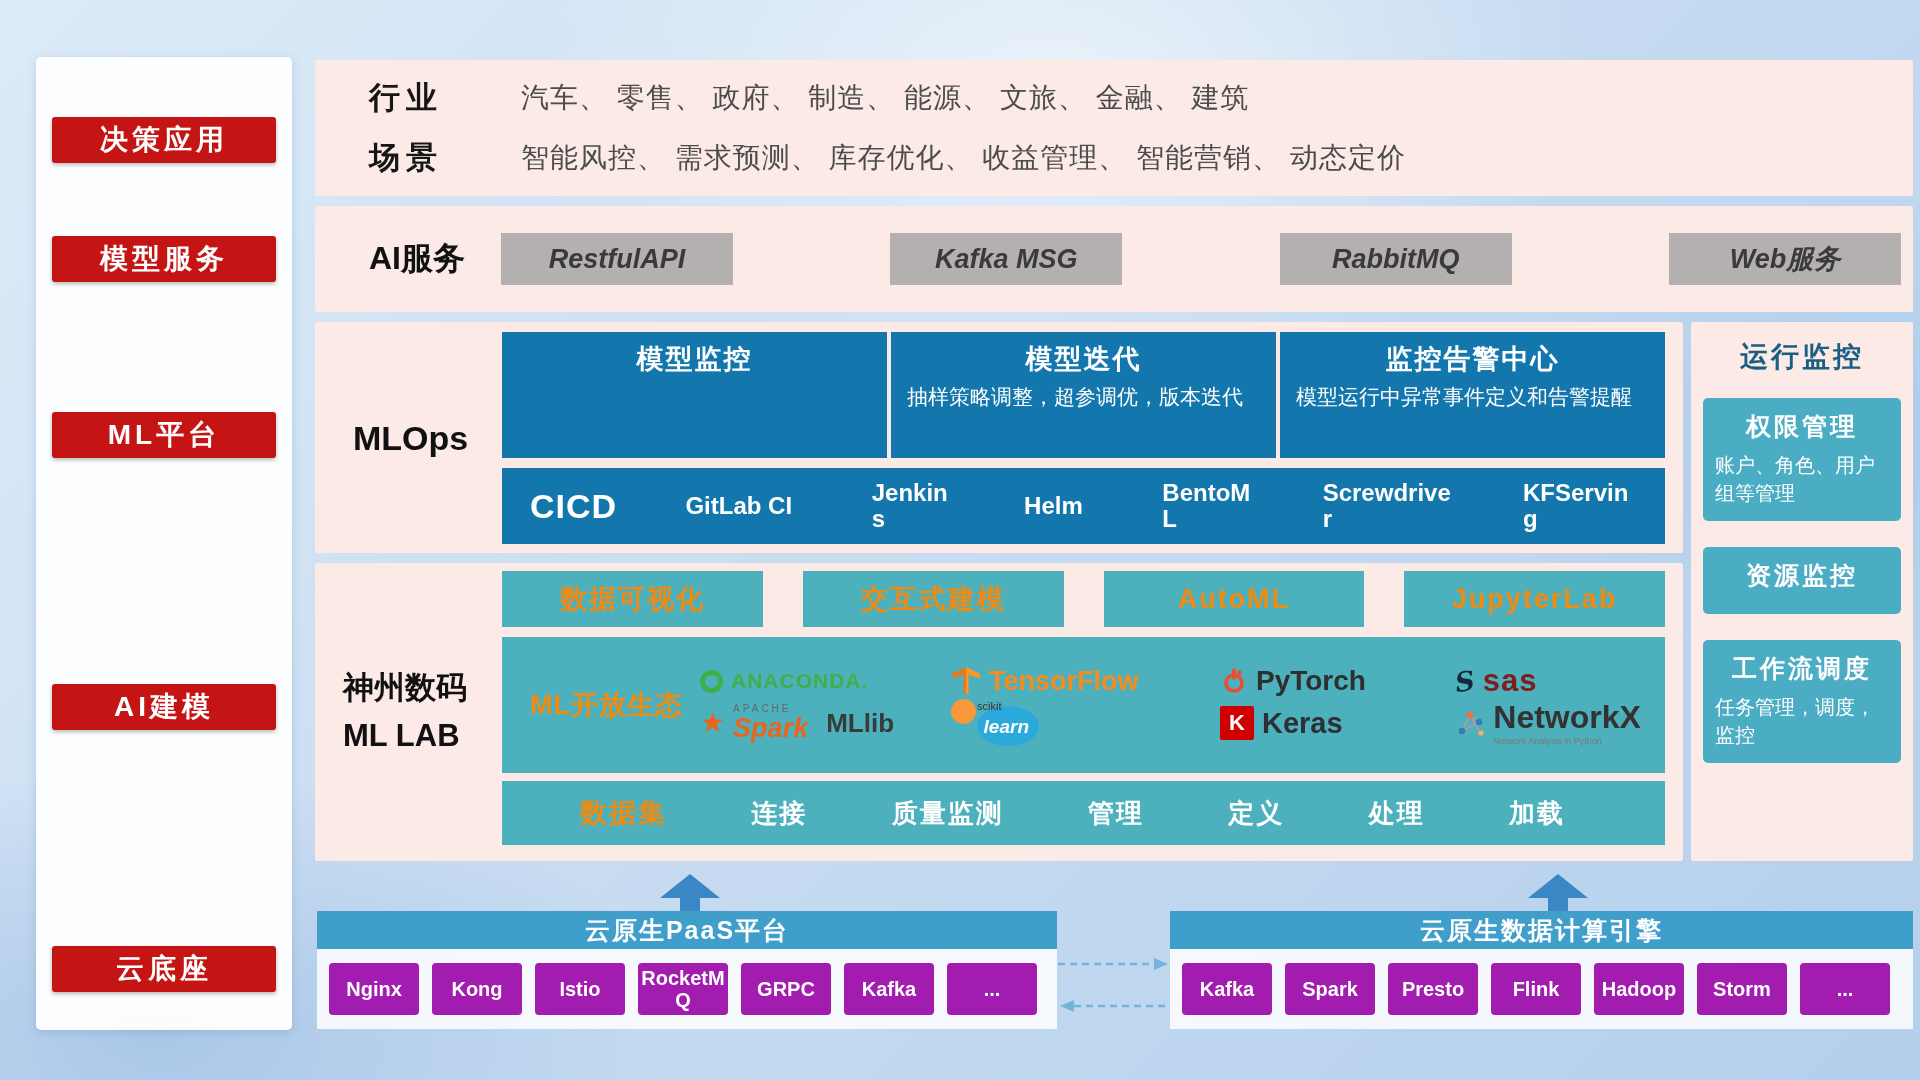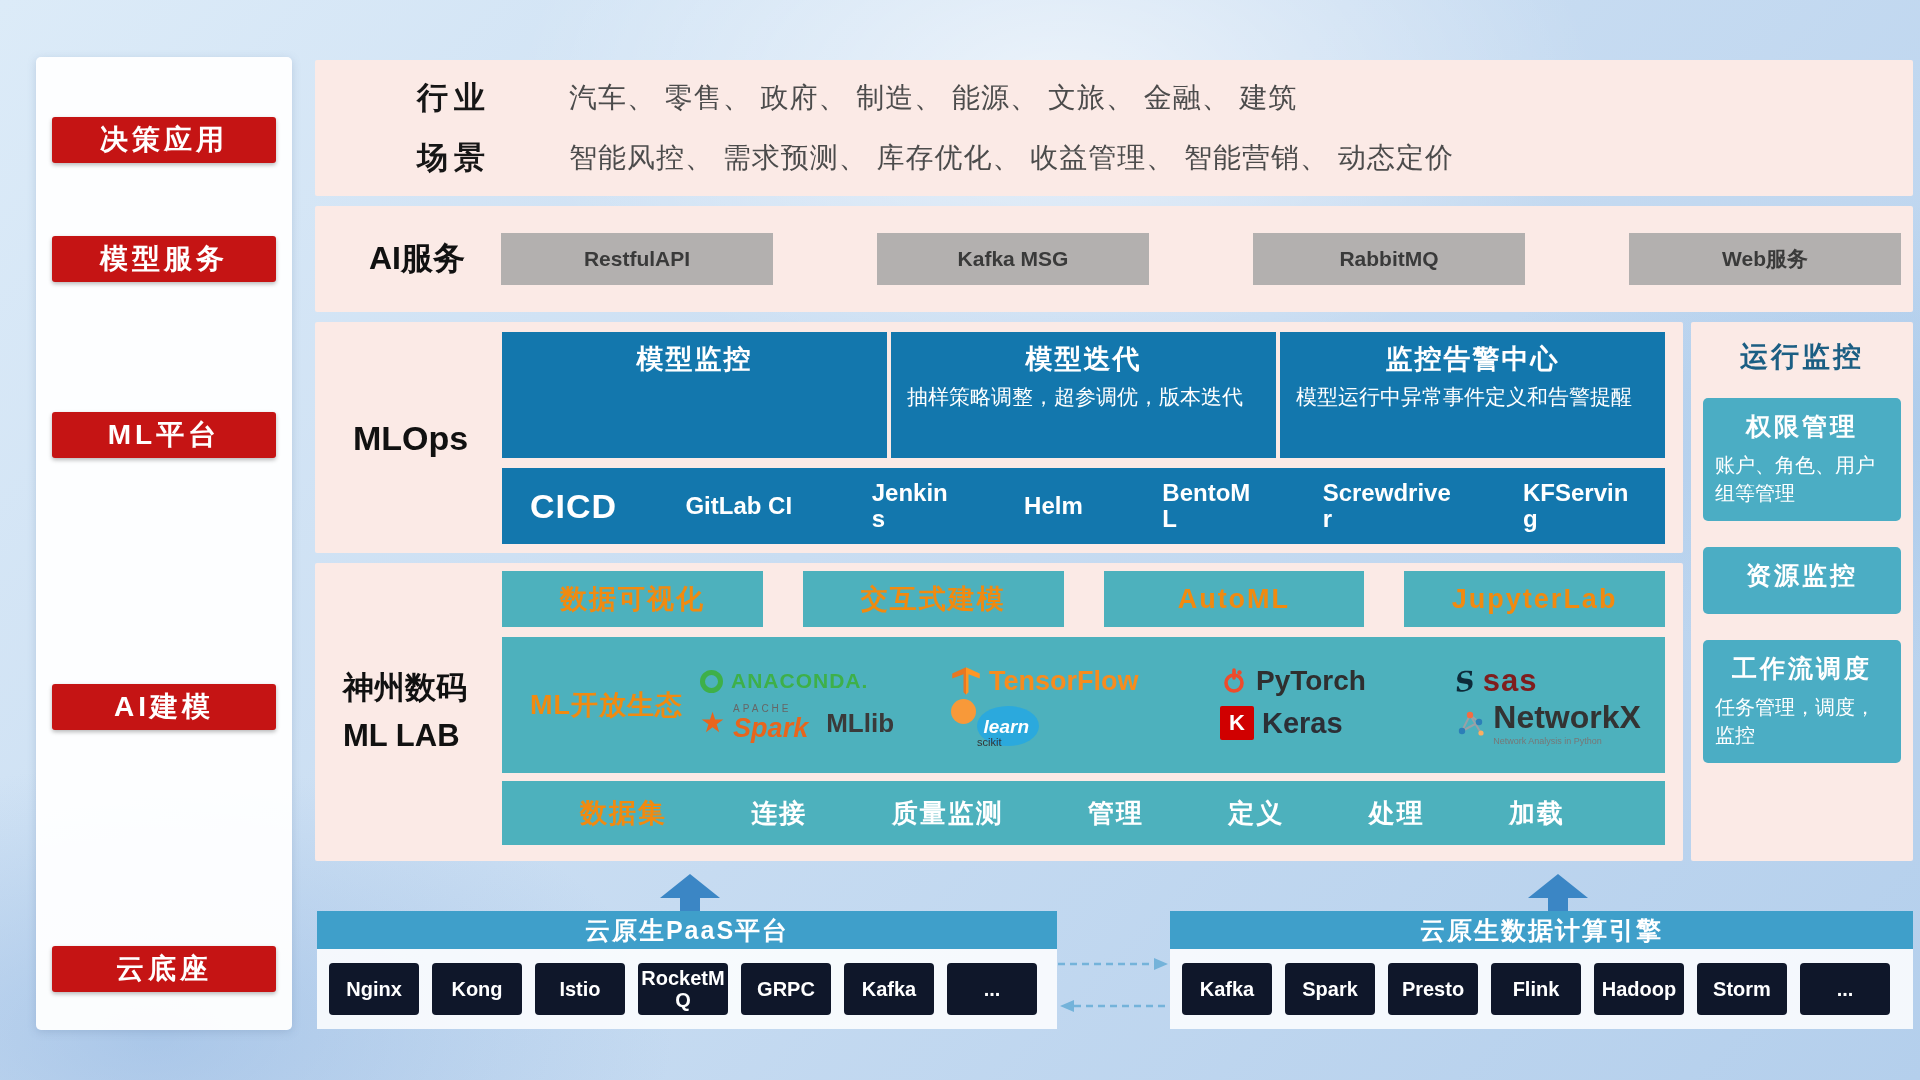--- a/index.html
+++ b/index.html
@@ -27,31 +27,31 @@
     letter-spacing: 4px; display: flex; align-items: center; justify-content: center;
     border-radius: 3px; box-shadow: 0 2px 4px rgba(0,0,0,.28);
   }
 
   
   .panel { position: absolute; background: #fbeae6; border-radius: 2px; }
 
   
   .row-industry { left: 315px; top: 60px; width: 1598px; height: 136px;
     display: flex; flex-direction: column; justify-content: space-evenly; padding-left: 54px; }
-  .ind-line { display: flex; align-items: center; margin-left: 48px; }
+  .ind-line { display: flex; align-items: center; }
   .ind-label { font-size: 31px; font-weight: bold; color: #161616; width: 152px; letter-spacing: 6px; }
   .ind-text { font-size: 28px; color: #4c4c4c; letter-spacing: 1px; }
 
   
   .row-aiservice { left: 315px; top: 206px; width: 1598px; height: 106px;
     display: flex; align-items: center; padding: 0 12px 0 54px; }
   .svc-label { font-size: 32px; font-weight: bold; color: #111; width: 132px; }
   .svc-buttons { flex: 1; display: flex; justify-content: space-between; }
-  .svc-btn { width: 272px; height: 52px; background: #b3b0af; color: #3a3a3a;
-    font-size: 21px; font-weight: bold; display: flex; align-items: center; justify-content: center; }
+  .svc-btn { width: 232px; height: 52px; background: #b3b0af; color: #3a3a3a;
+    font-size: 27px; font-weight: bold; display: flex; align-items: center; justify-content: center; font-style: italic; }
 
   
   .row-mlops { left: 315px; top: 322px; width: 1368px; height: 231px; }
   .mlops-label { position: absolute; left: 38px; top: 50%; transform: translateY(-50%);
     font-size: 34px; font-weight: bold; color: #111; }
   .mlops-cards { position: absolute; left: 187px; right: 18px; top: 10px; height: 126px;
     display: flex; gap: 4px; }
   .mlops-card { flex: 1; background: #1377ad; color: #fff; padding: 9px 16px 0; }
   .card-title { text-align: center; font-size: 27px; font-weight: bold; letter-spacing: 2px; margin-bottom: 6px; }
   .card-desc { font-size: 21px; line-height: 1.35; }
@@ -95,21 +95,21 @@
   .spark-star { color: #e8651c; font-size: 28px; line-height: 1; }
   .spark-stack { display: flex; flex-direction: column; line-height: 1.05; }
   .spark-apache { font-size: 10px; color: #666; letter-spacing: 3px; }
   .spark-name { font-size: 27px; font-weight: bold; font-style: italic; color: #e8651c; }
   .mllib { font-size: 26px; font-weight: bold; color: #3a3a3a; margin-left: 10px; }
   .skl { position: relative; width: 90px; height: 48px; }
   .skl-blue { position: absolute; right: 2px; top: 7px; width: 62px; height: 40px;
     background: #2ba9dd; border-radius: 50%; }
   .skl-orange { position: absolute; left: 0; top: 0; width: 25px; height: 25px;
     background: #f89939; border-radius: 50%; }
-  .skl-top { position: absolute; left: 26px; top: 1px; font-size: 11px; color: #333; margin-top: 36px; }
+  .skl-top { position: absolute; left: 26px; top: 1px; font-size: 11px; color: #333; }
   .skl-main { position: absolute; right: 12px; top: 17px; font-size: 19px; color: #fff;
     font-style: italic; font-weight: bold; }
   .keras-k { width: 34px; height: 34px; background: #d00000; color: #fff; border-radius: 2px;
     display: flex; align-items: center; justify-content: center; font-size: 22px; font-weight: bold; flex: none; }
   .keras-text { font-size: 29px; font-weight: bold; color: #2c2f36; }
   .nx-stack { display: flex; flex-direction: column; line-height: 1.15; }
   .nx-name { font-size: 32px; font-weight: bold; color: #333; }
   .nx-sub { font-size: 9px; color: #777; }
   .dataset-band { margin-top: 8px; height: 64px; background: #4db1bd;
     display: flex; align-items: center; justify-content: space-between; padding: 0 100px 0 78px; }
@@ -120,21 +120,21 @@
   .up-arrow { position: absolute; top: 874px; width: 60px;
     display: flex; flex-direction: column; align-items: center; }
   .up-arrow .tri { width: 0; height: 0; border-left: 30px solid transparent;
     border-right: 30px solid transparent; border-bottom: 24px solid #3b86c5; }
   .up-arrow .stem { width: 20px; height: 14px; background: #3b86c5; }
   .bottom-bar { position: absolute; top: 911px; height: 38px; background: #3f9fca; color: #fff;
     font-size: 25px; font-weight: bold; letter-spacing: 2px;
     display: flex; align-items: center; justify-content: center; }
   .bottom-strip { position: absolute; top: 949px; height: 80px; background: rgba(255,255,255,.85);
     display: flex; align-items: center; gap: 13px; padding: 0 12px; }
-  .chip { width: 90px; height: 52px; background: #0f172a; border-radius: 4px; color: #fff;
+  .chip { width: 90px; height: 52px; background: #a21caf; border-radius: 4px; color: #fff;
     font-size: 20px; font-weight: bold; line-height: 1.1; word-break: break-all;
     display: flex; align-items: center; justify-content: center; text-align: center; padding: 0; }
   .dashed-arrows { position: absolute; left: 1058px; top: 950px; }
 </style>
 </head>
 <body>
 
 <aside class="sidebar">
   <div class="badge" style="top:60px">决策应用</div>
   <div class="badge" style="top:179px">模型服务</div>

